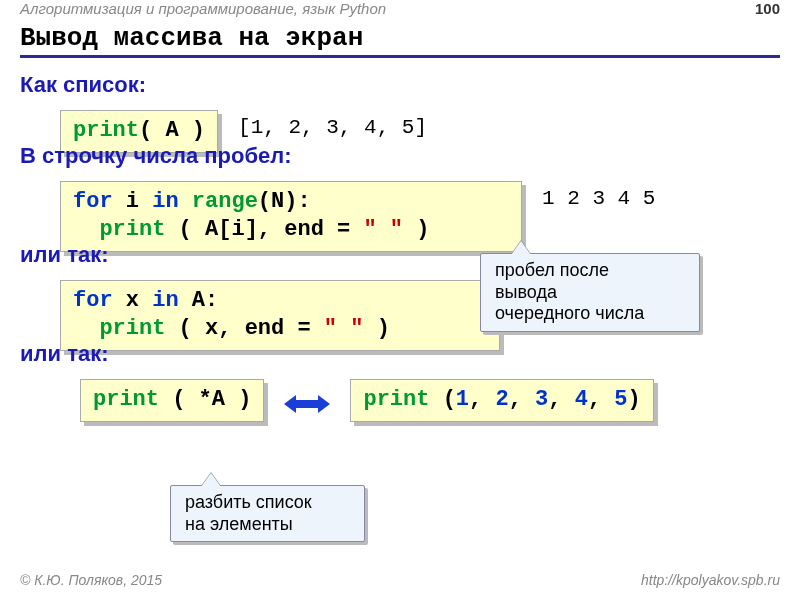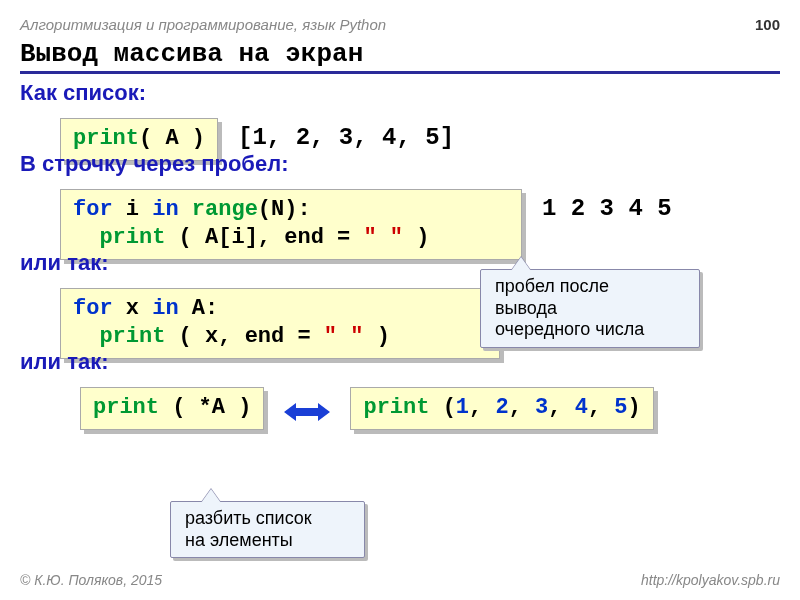--- a/index.html
+++ b/index.html
@@ -5,46 +5,46 @@
   * { margin: 0; padding: 0; box-sizing: border-box; }
   body {
     width: 800px; height: 600px;
     font-family: Arial, sans-serif;
     background: #fff;
     position: relative;
     overflow: hidden;
   }
   .header {
     display: flex; justify-content: space-between;
-    padding: 16px 20px 2px 20px;
+    padding: 0 20px 2px 20px;
     color: #888; font-style: italic; font-size: 15px;
   }
   .page-num { font-weight: bold; font-style: normal; color: #333; }
   .title {
     margin: 4px 20px 0 20px;
     font-size: 26px; font-weight: bold;
     border-bottom: 3px solid #2a2a99;
     padding-bottom: 2px;
     font-family: Liberation Mono, monospace;
   }
   .content { padding: 4px 20px 0 20px; position: relative; }
-  .subhead { color: #1a1ab8; font-size: 22px; font-weight: bold; margin-top: 2px; }
+  .subhead { color: #1a1ab8; font-size: 22px; font-weight: bold; margin-top: 10px; }
   .codebox {
     background: #ffffcc;
     border: 1px solid #aaa;
     box-shadow: 4px 4px 0 #bbb;
     font-family: "Courier New", monospace;
     font-size: 22px; font-weight: bold;
     padding: 6px 12px;
     display: inline-block;
     line-height: 1.3;
     white-space: pre;
   }
   .row { display: flex; align-items: flex-start; gap: 20px; margin: 12px 0 4px 40px; }
-  .mono-out { font-family: "Courier New", monospace; font-size: 24px; font-weight: bold; }
+  .mono-out { font-family: "Courier New", monospace; font-size: 21px; font-weight: normal; }
   .kw-blue { color: #0033cc; }
   .kw-green { color: #009933; }
   .kw-red { color: #cc0000; }
   .callout {
     position: absolute;
     background: #eef4fb;
     border: 1px solid #88a;
     box-shadow: 3px 3px 0 #bbb;
     font-size: 18px; 
     padding: 6px 14px; line-height: 1.2;
@@ -81,21 +81,21 @@
 <h1 class="title">Вывод массива на экран</h1>
 
 <div class="content">
 
   <div class="subhead">Как список:</div>
   <div class="row">
     <div class="codebox"><span class="kw-green">print</span><span>( A )</span></div>
     <div class="mono-out" style="margin-top:6px">[1, 2, 3, 4, 5]</div>
   </div>
 
-  <div class="subhead" style="margin-top:-14px">В строчку через пробел:</div>
+  <div class="subhead" style="margin-top:-14px">В строчку числа пробел:</div>
   <div class="row">
     <div class="codebox" style="width:462px"><span class="kw-blue">for</span><span> i </span><span class="kw-blue">in</span><span class="kw-green"> range</span><span>(N):</span>
 <span class="kw-green">  print</span><span> ( A[i], end = </span><span class="kw-red">" "</span><span> )</span></div>
     <div class="mono-out" style="margin-top:6px">1 2 3 4 5</div>
   </div>
 
   <div class="subhead" style="margin-top:-14px">или так:</div>
   <div class="row">
     <div class="codebox" style="width:440px"><span class="kw-blue">for</span><span> x </span><span class="kw-blue">in</span><span> A:</span>
 <span class="kw-green">  print</span><span> ( x, end = </span><span class="kw-red">" "</span><span> )</span></div>

